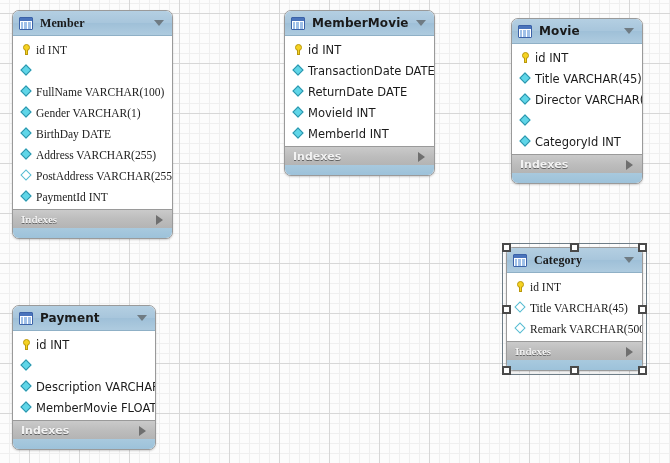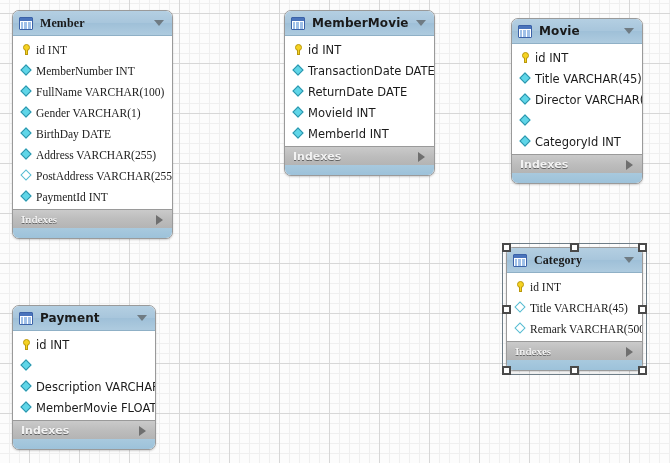--- a/index.html
+++ b/index.html
@@ -169,21 +169,20 @@
         <span class="ent-title">Member</span>
         <span class="ent-caret"></span>
       </div>
       <div class="ent-body">
         <div class="col-row">
           <span class="ico key"></span>
           <span>id INT</span>
         </div>
         <div class="col-row">
           <span class="ico dia"></span>
-          <span>MemberNumber INT</span>
         </div>
         <div class="col-row">
           <span class="ico dia"></span>
           <span>FullName VARCHAR(100)</span>
         </div>
         <div class="col-row">
           <span class="ico dia"></span>
           <span>Gender VARCHAR(1)</span>
         </div>
         <div class="col-row">

